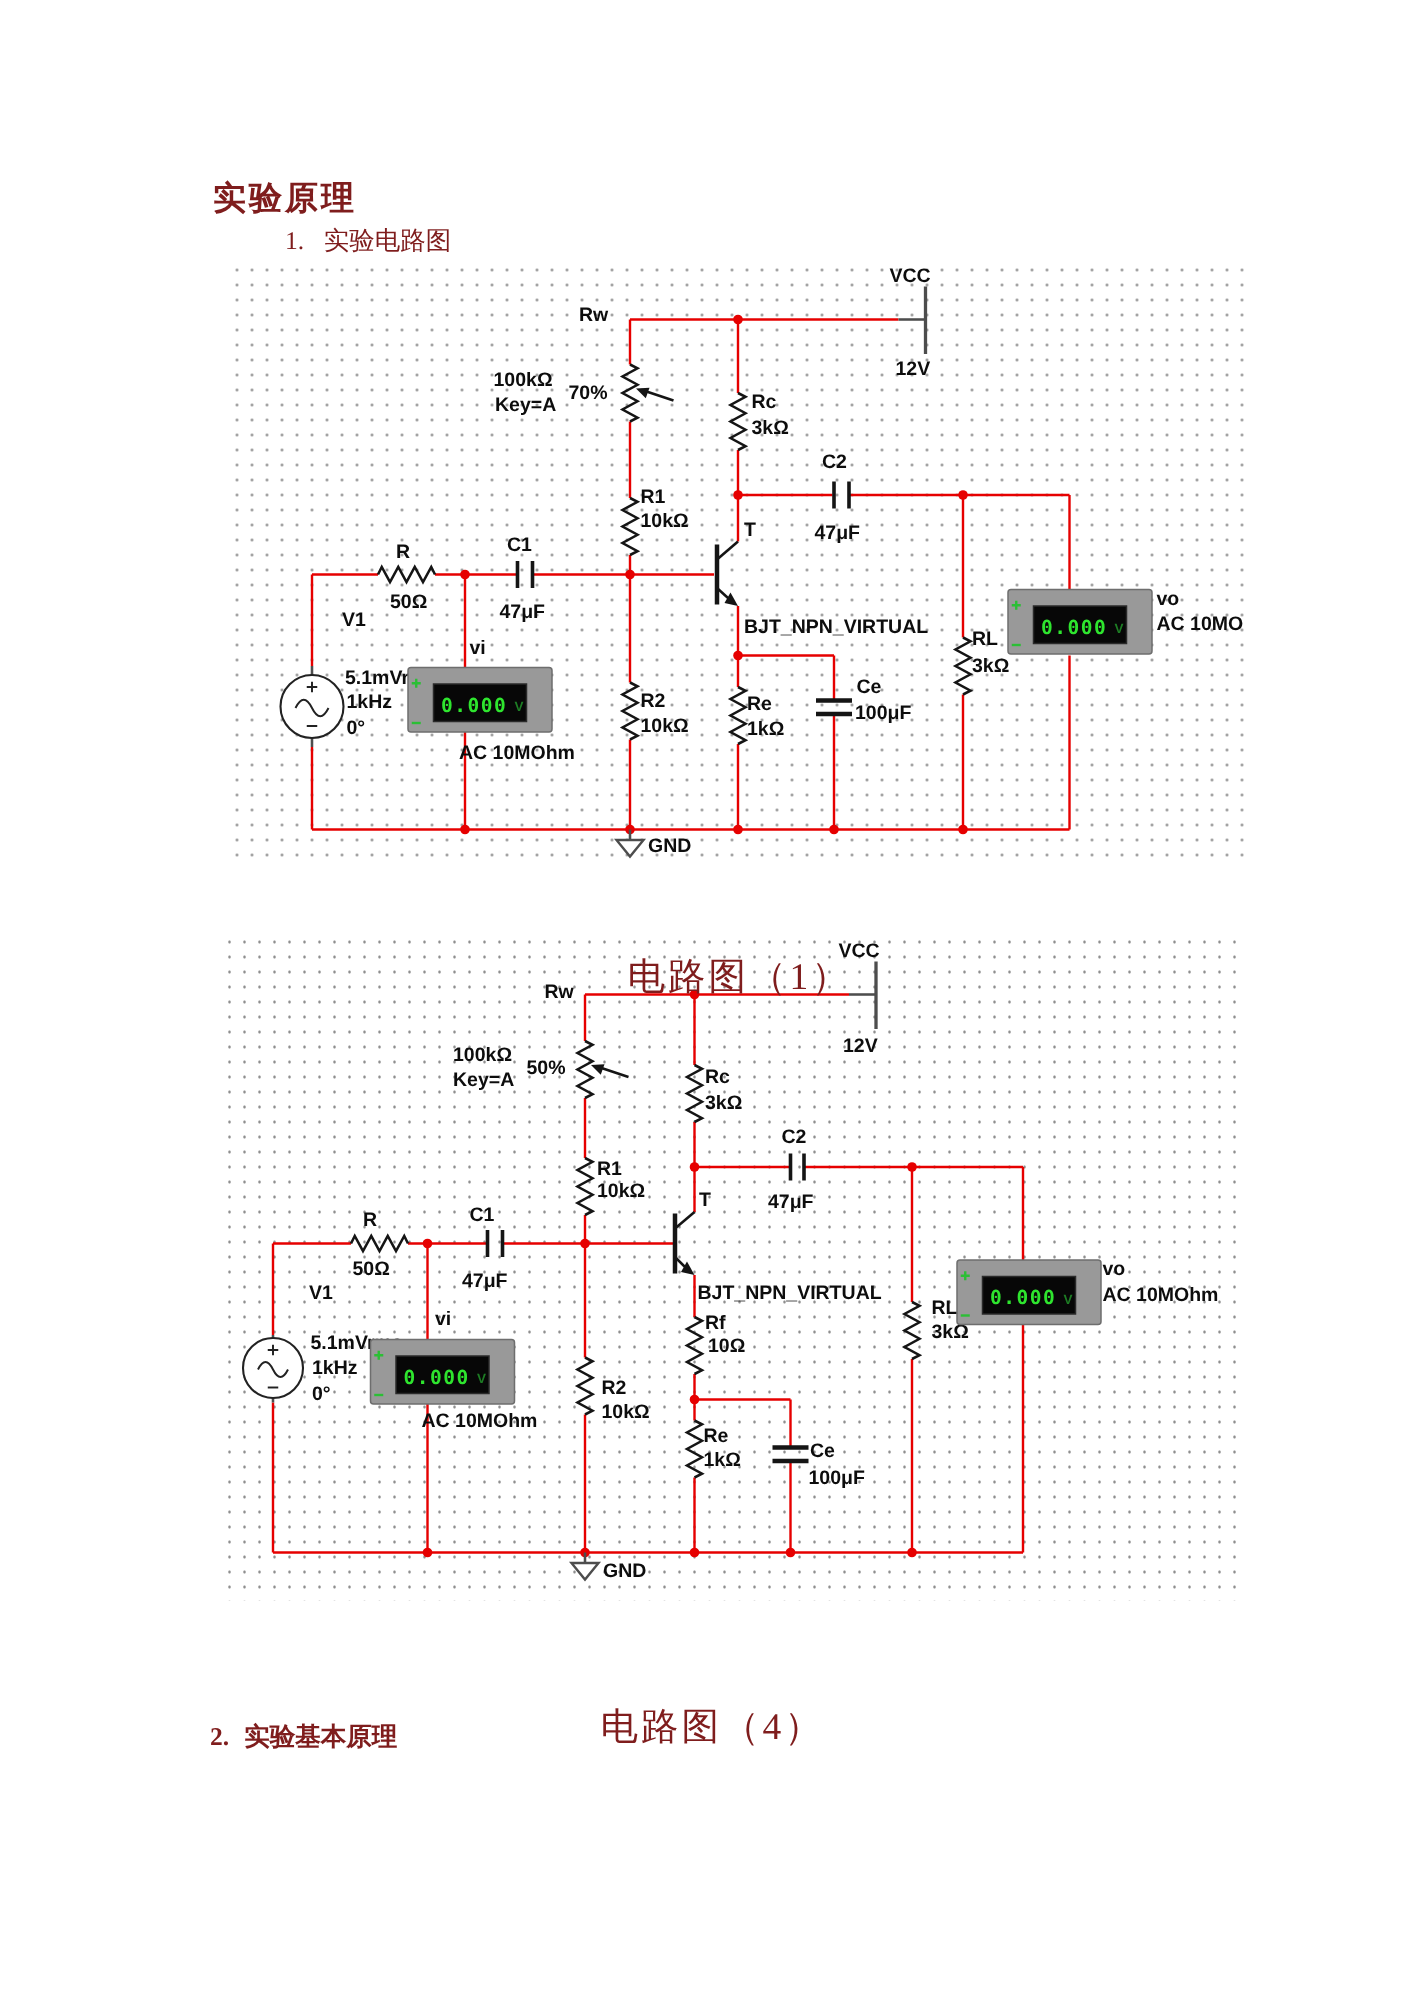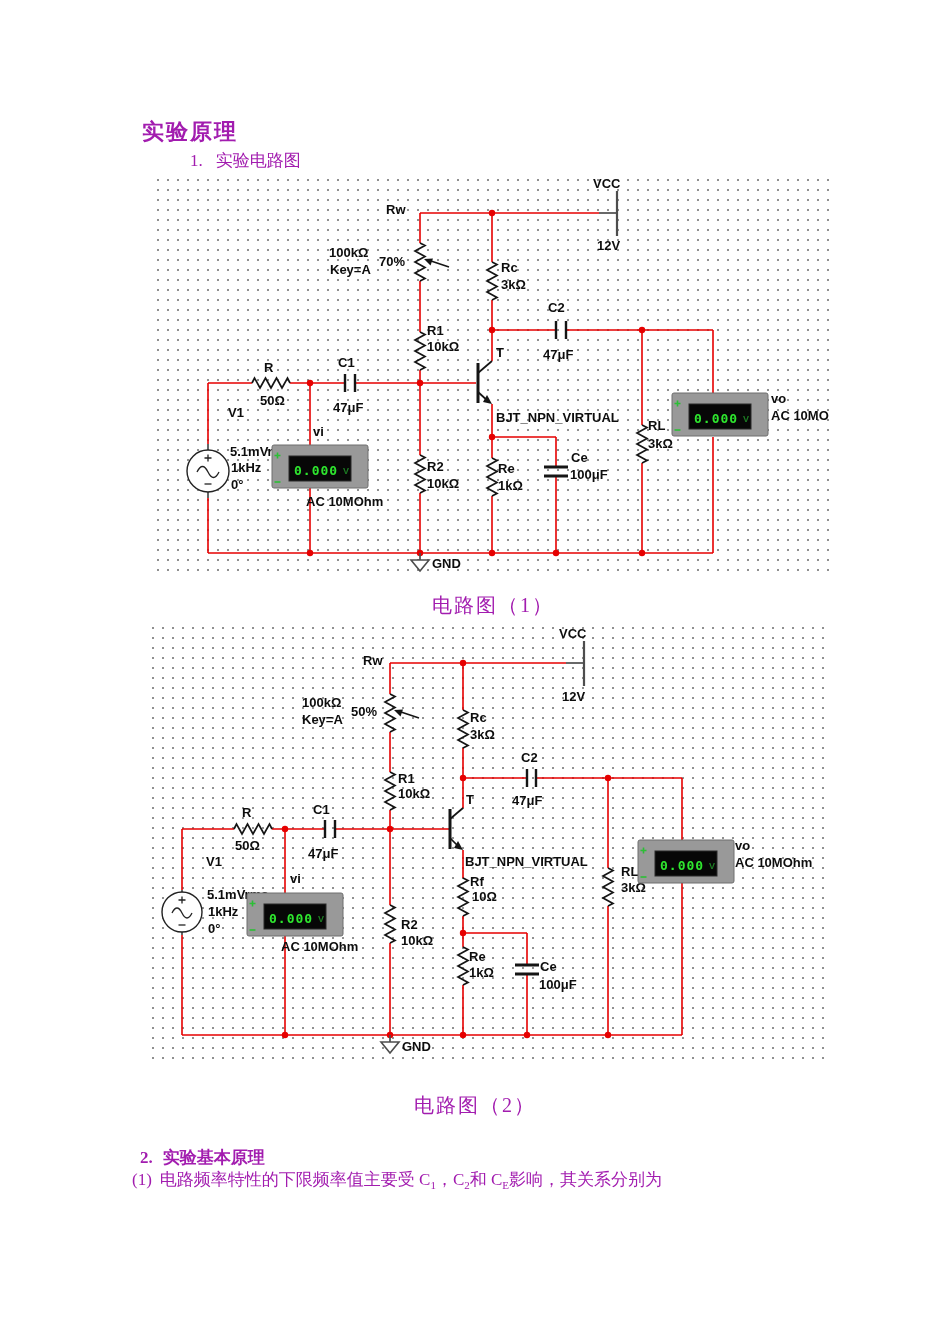--- a/index.html
+++ b/index.html
@@ -1,22 +1,22 @@
 <!DOCTYPE html>
 <html><head>
 <meta charset="utf-8">
 <style>
   html,body{margin:0;padding:0;background:#fff;}
   .page{position:relative;width:950px;height:1344px;background:#fff;overflow:hidden;
-        font-family:"Liberation Serif",serif;color:#a21caf;}
+        font-family:"Liberation Serif",serif;color:#7f1d1d;}
   .title{position:absolute;left:142px;top:117px;font-family:"Liberation Sans",sans-serif;
          font-weight:bold;font-size:22px;letter-spacing:2px;}
   .numitem{position:absolute;font-size:17px;white-space:nowrap;}
   .numitem .no{display:inline-block;margin-right:13px;}
-  .caption{position:absolute;font-size:20px;text-align:center;letter-spacing:2px;}
+  .caption{position:absolute;font-size:25px;text-align:center;letter-spacing:2px;margin-top:42px;}
   .para{position:absolute;left:132px;top:1168px;font-size:17px;white-space:nowrap;}
   .para .no{display:inline-block;margin-right:8px;}
   .para sub{font-size:11px;}
   .grid{position:absolute;background-color:#fff;
         background-image:radial-gradient(circle,#8f8f8f 0.8px,transparent 1px);
         background-size:10px 10px;background-position:3px 3px;}
   svg.schem{position:absolute;left:0;top:0;}
   .w{stroke:#e60000;stroke-width:1.6;fill:none;}
   .blk{stroke:#151515;stroke-width:1.7;fill:none;}
   .plate{stroke:#151515;stroke-width:2.4;fill:none;}
@@ -345,23 +345,20 @@
         <rect class="meter-display" x="655" y="851" width="62" height="25"></rect>
         <text class="reading" x="660" y="869.5">0.000</text>
         <text class="unit" x="709" y="869">V</text>
         <path class="pm" d="M643.5,847.5 V853.5 M640.5,850.5 H646.5"></path>
         <path class="pm" d="M640.5,877 H646.5"></path>
       </g>
     </g>
   </svg>
 
   <div class="caption" style="left:150px;top:592px;width:686px;">电路图（1）</div>
-  <div class="caption" style="left:145px;top:1092px;width:660px;">电路图（2）</div>
+  <div class="caption" style="left:145px;top:1092px;width:660px;">电路图（4）</div>
 
   <div class="numitem" style="left:140px;top:1146px;font-weight:bold;">
     <span class="no" style="margin-right:10px;">2.</span><span>实验基本原理</span>
   </div>
 
-  <div class="para">
-    <span class="no">(1)</span><span>电路频率特性的下限频率值主要受 C</span><sub>1</sub><span>，C</span><sub>2</sub><span>和 C</span><sub>E</sub><span>影响，其关系分别为</span>
-  </div>
 
 </div>
 
 </body></html>

